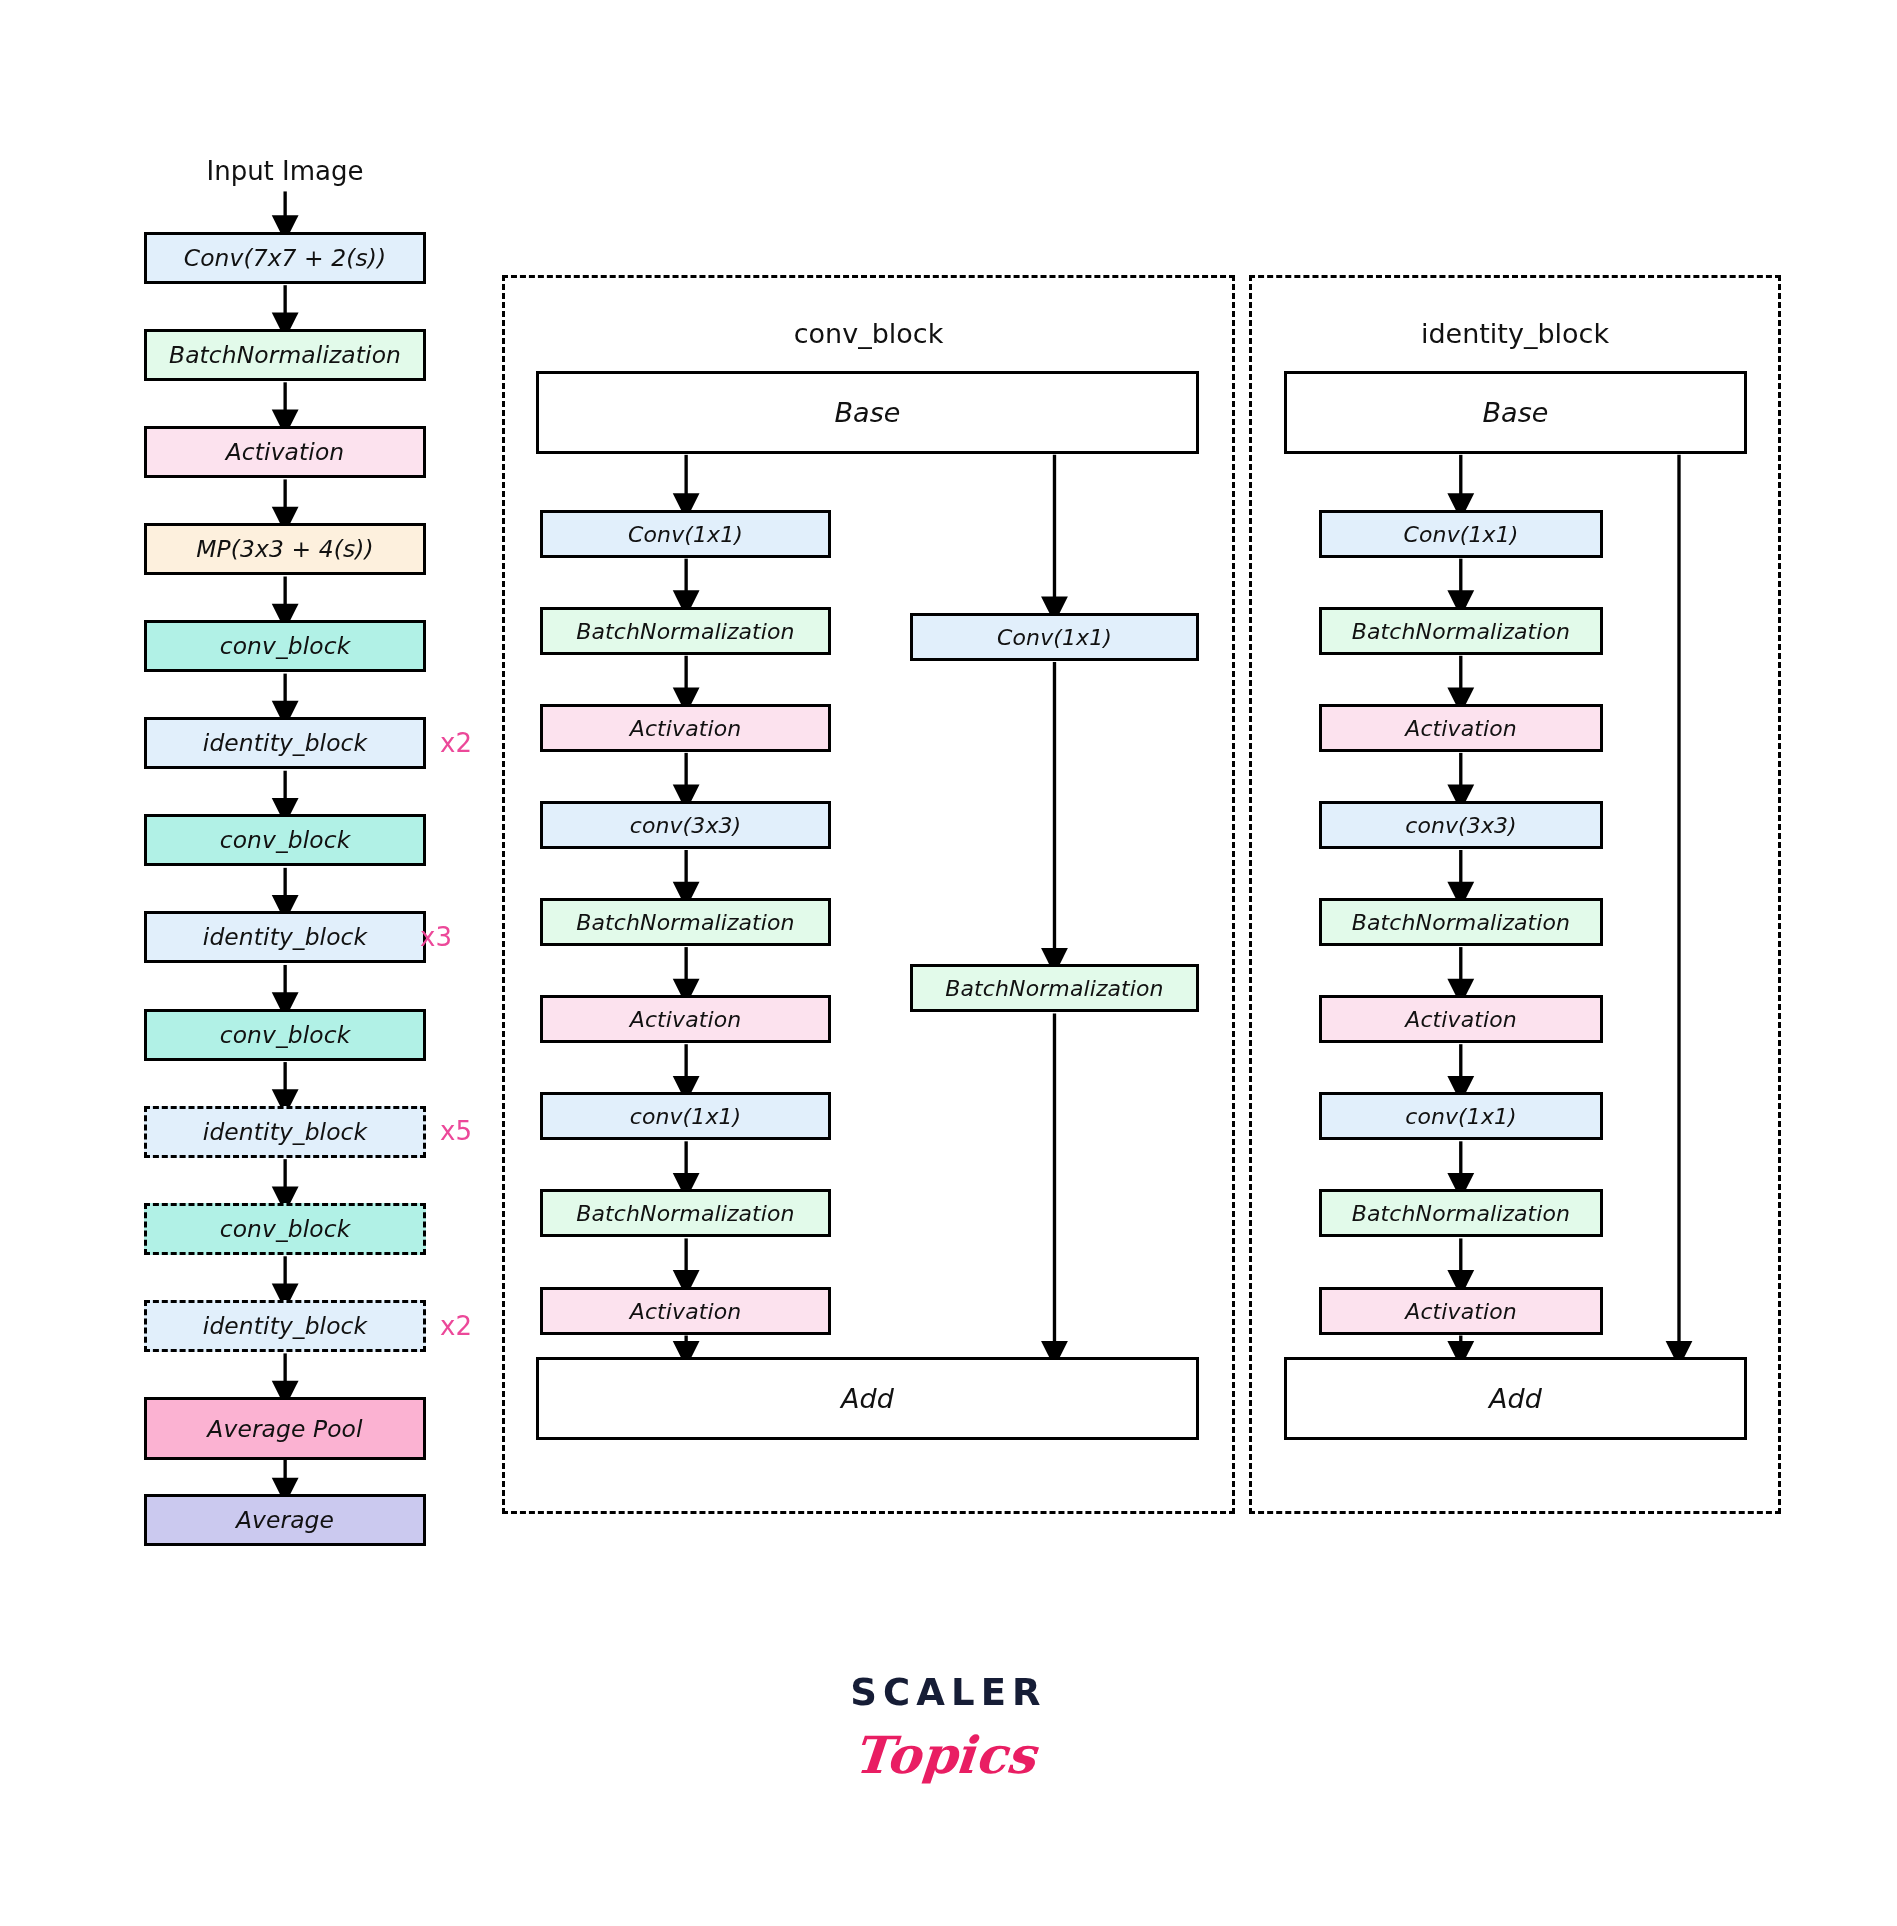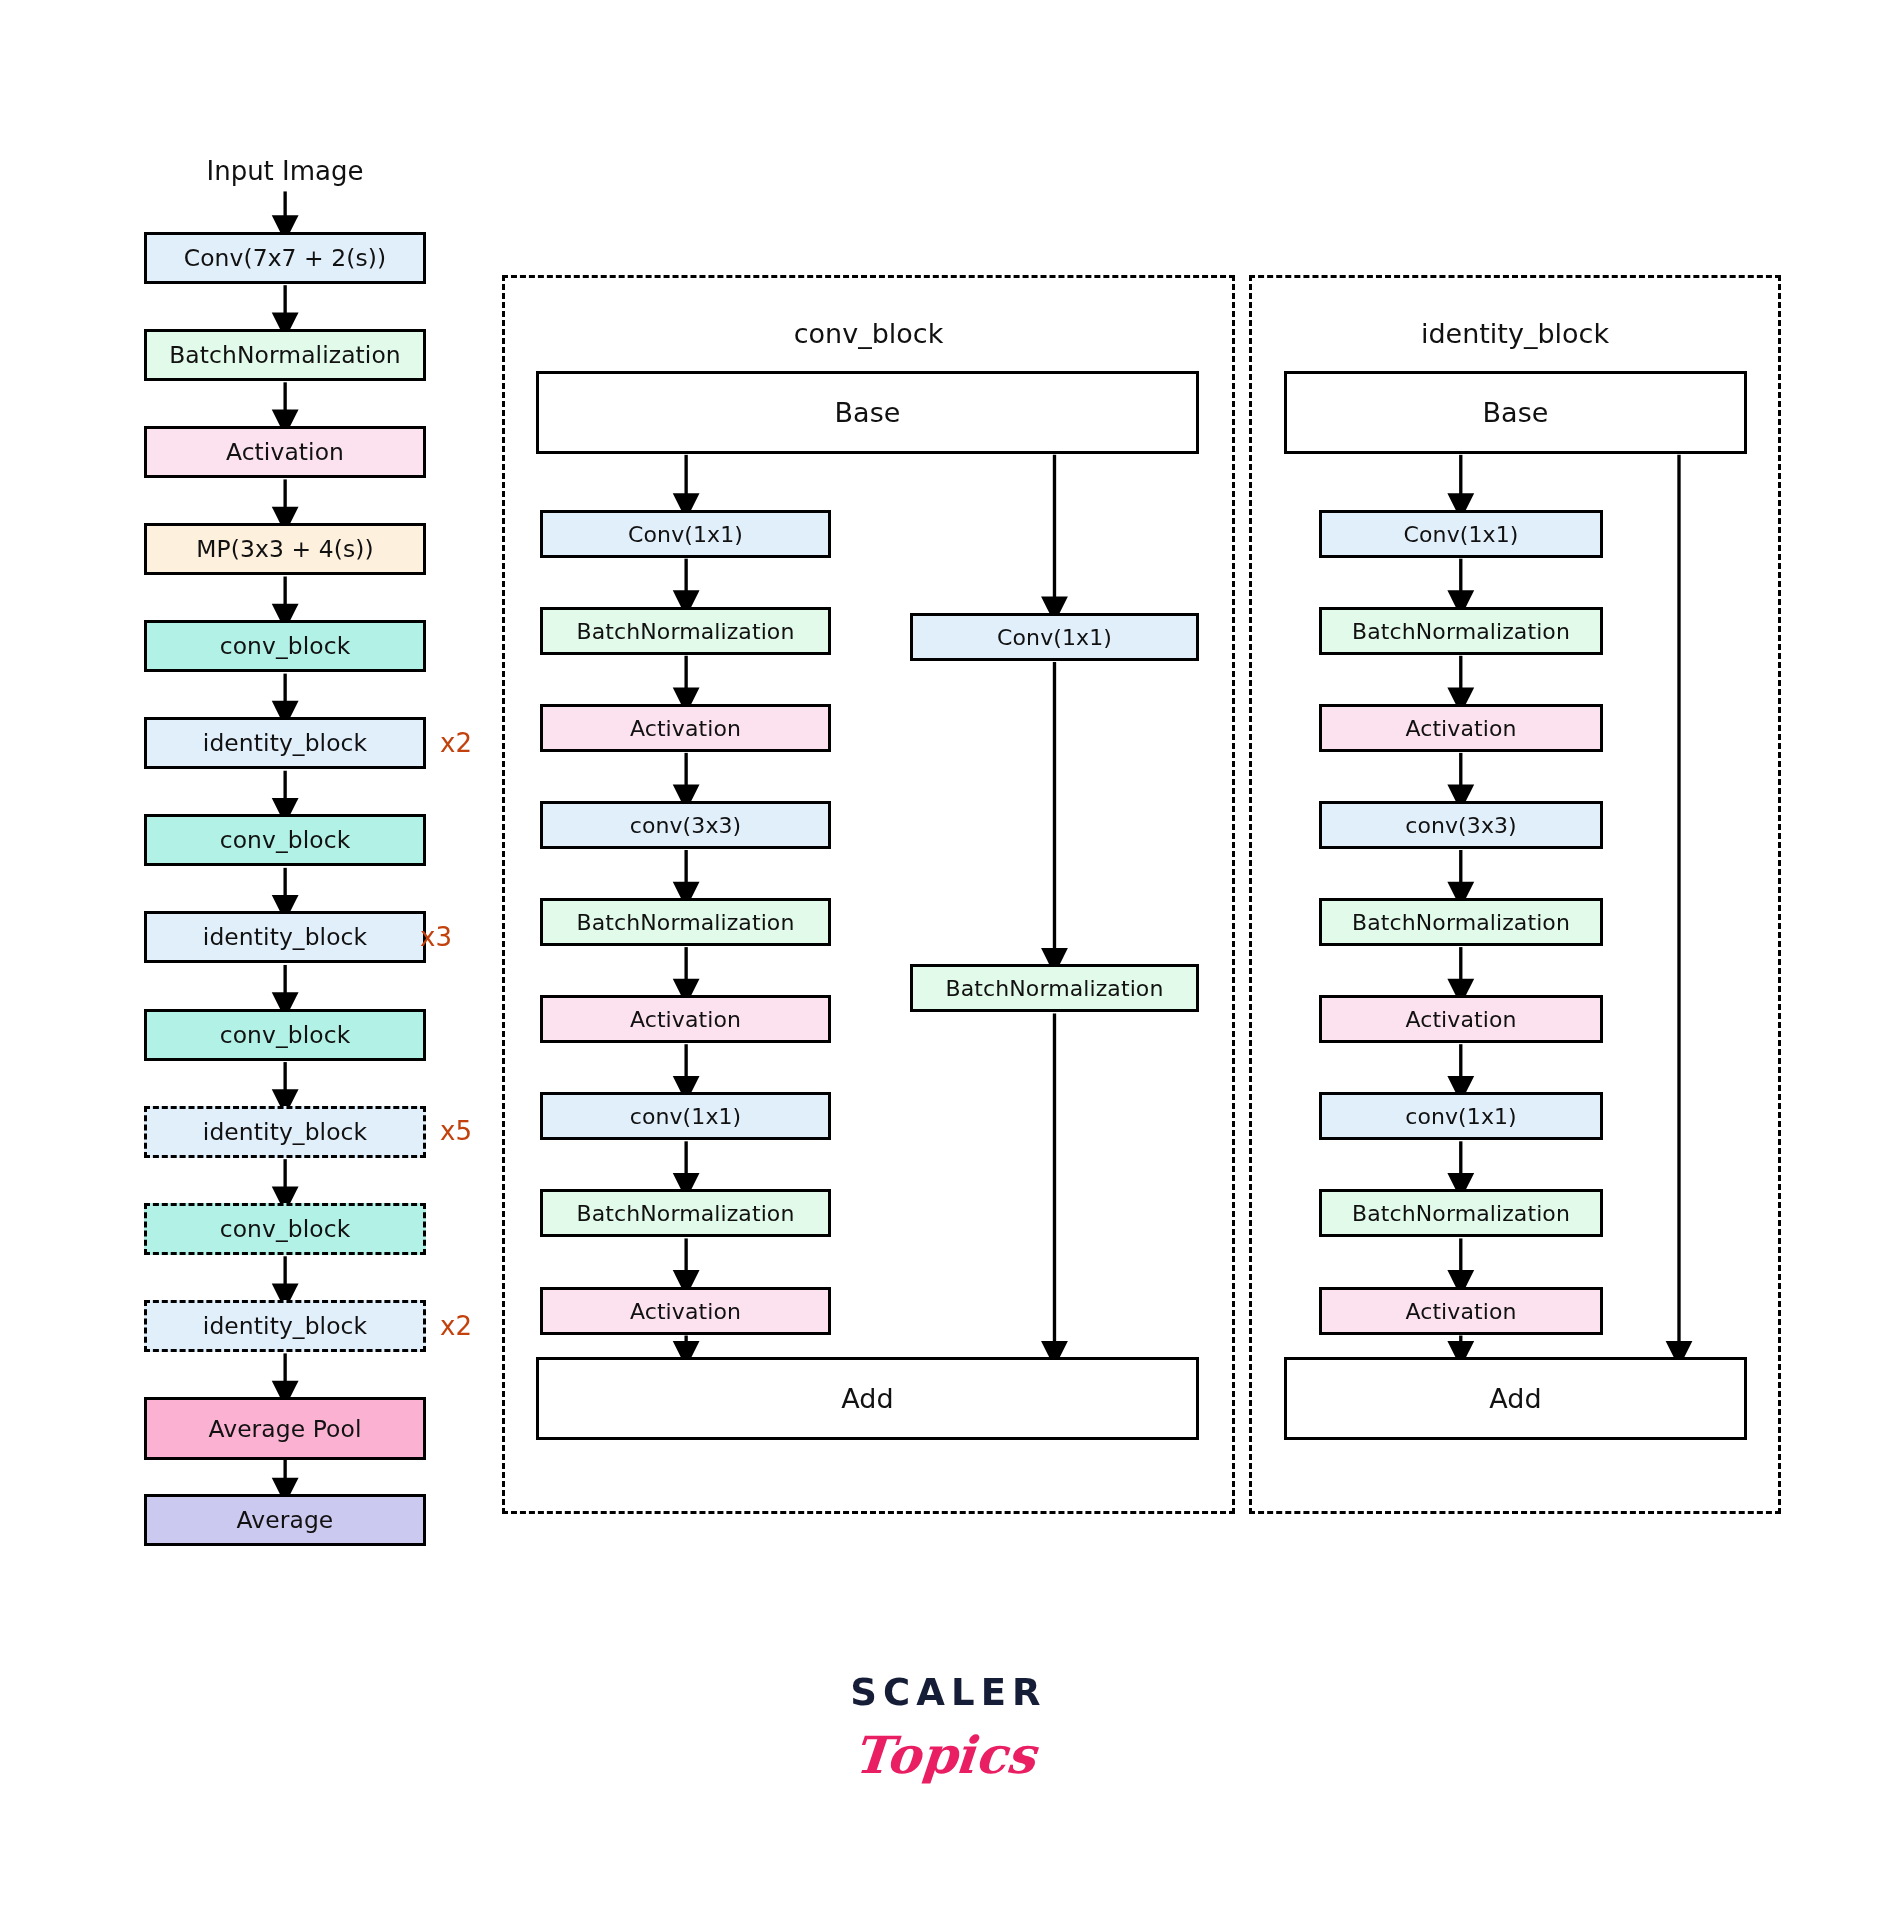--- a/index.html
+++ b/index.html
@@ -10,20 +10,21 @@
   .nodebox{
     position:absolute;
     box-sizing:border-box;
     border:3.3px solid #000;
     display:flex;align-items:center;justify-content:center;
     color:#111;
     font-size:26px;
     letter-spacing:0.1px;
     white-space:nowrap;
     background:#fff;
+    font-style:italic;
   }
   .nodebox.dashed{border-style:dashed;border-width:3.9px;}
   .plainlabel{
     position:absolute;
     color:#111;
     font-size:26px;
     white-space:nowrap;
     display:flex;align-items:center;
   }
   .panel{
@@ -35,21 +36,21 @@
   .paneltitle{
     position:absolute;
     font-size:27px;
     color:#111;
     white-space:nowrap;
     text-align:center;
   }
   .mult{
     position:absolute;
     font-size:26px;
-    color:#c2410c;
+    color:#ec4899;
     white-space:nowrap;
   }
   
   #logo{position:absolute;display:flex;flex-direction:column;align-items:center;}
   #logo .word1{
     font-family:"DejaVu Sans","Liberation Sans",sans-serif;
     font-weight:700;
     font-size:37px;
     letter-spacing:6.1px;
     color:#161d36;

